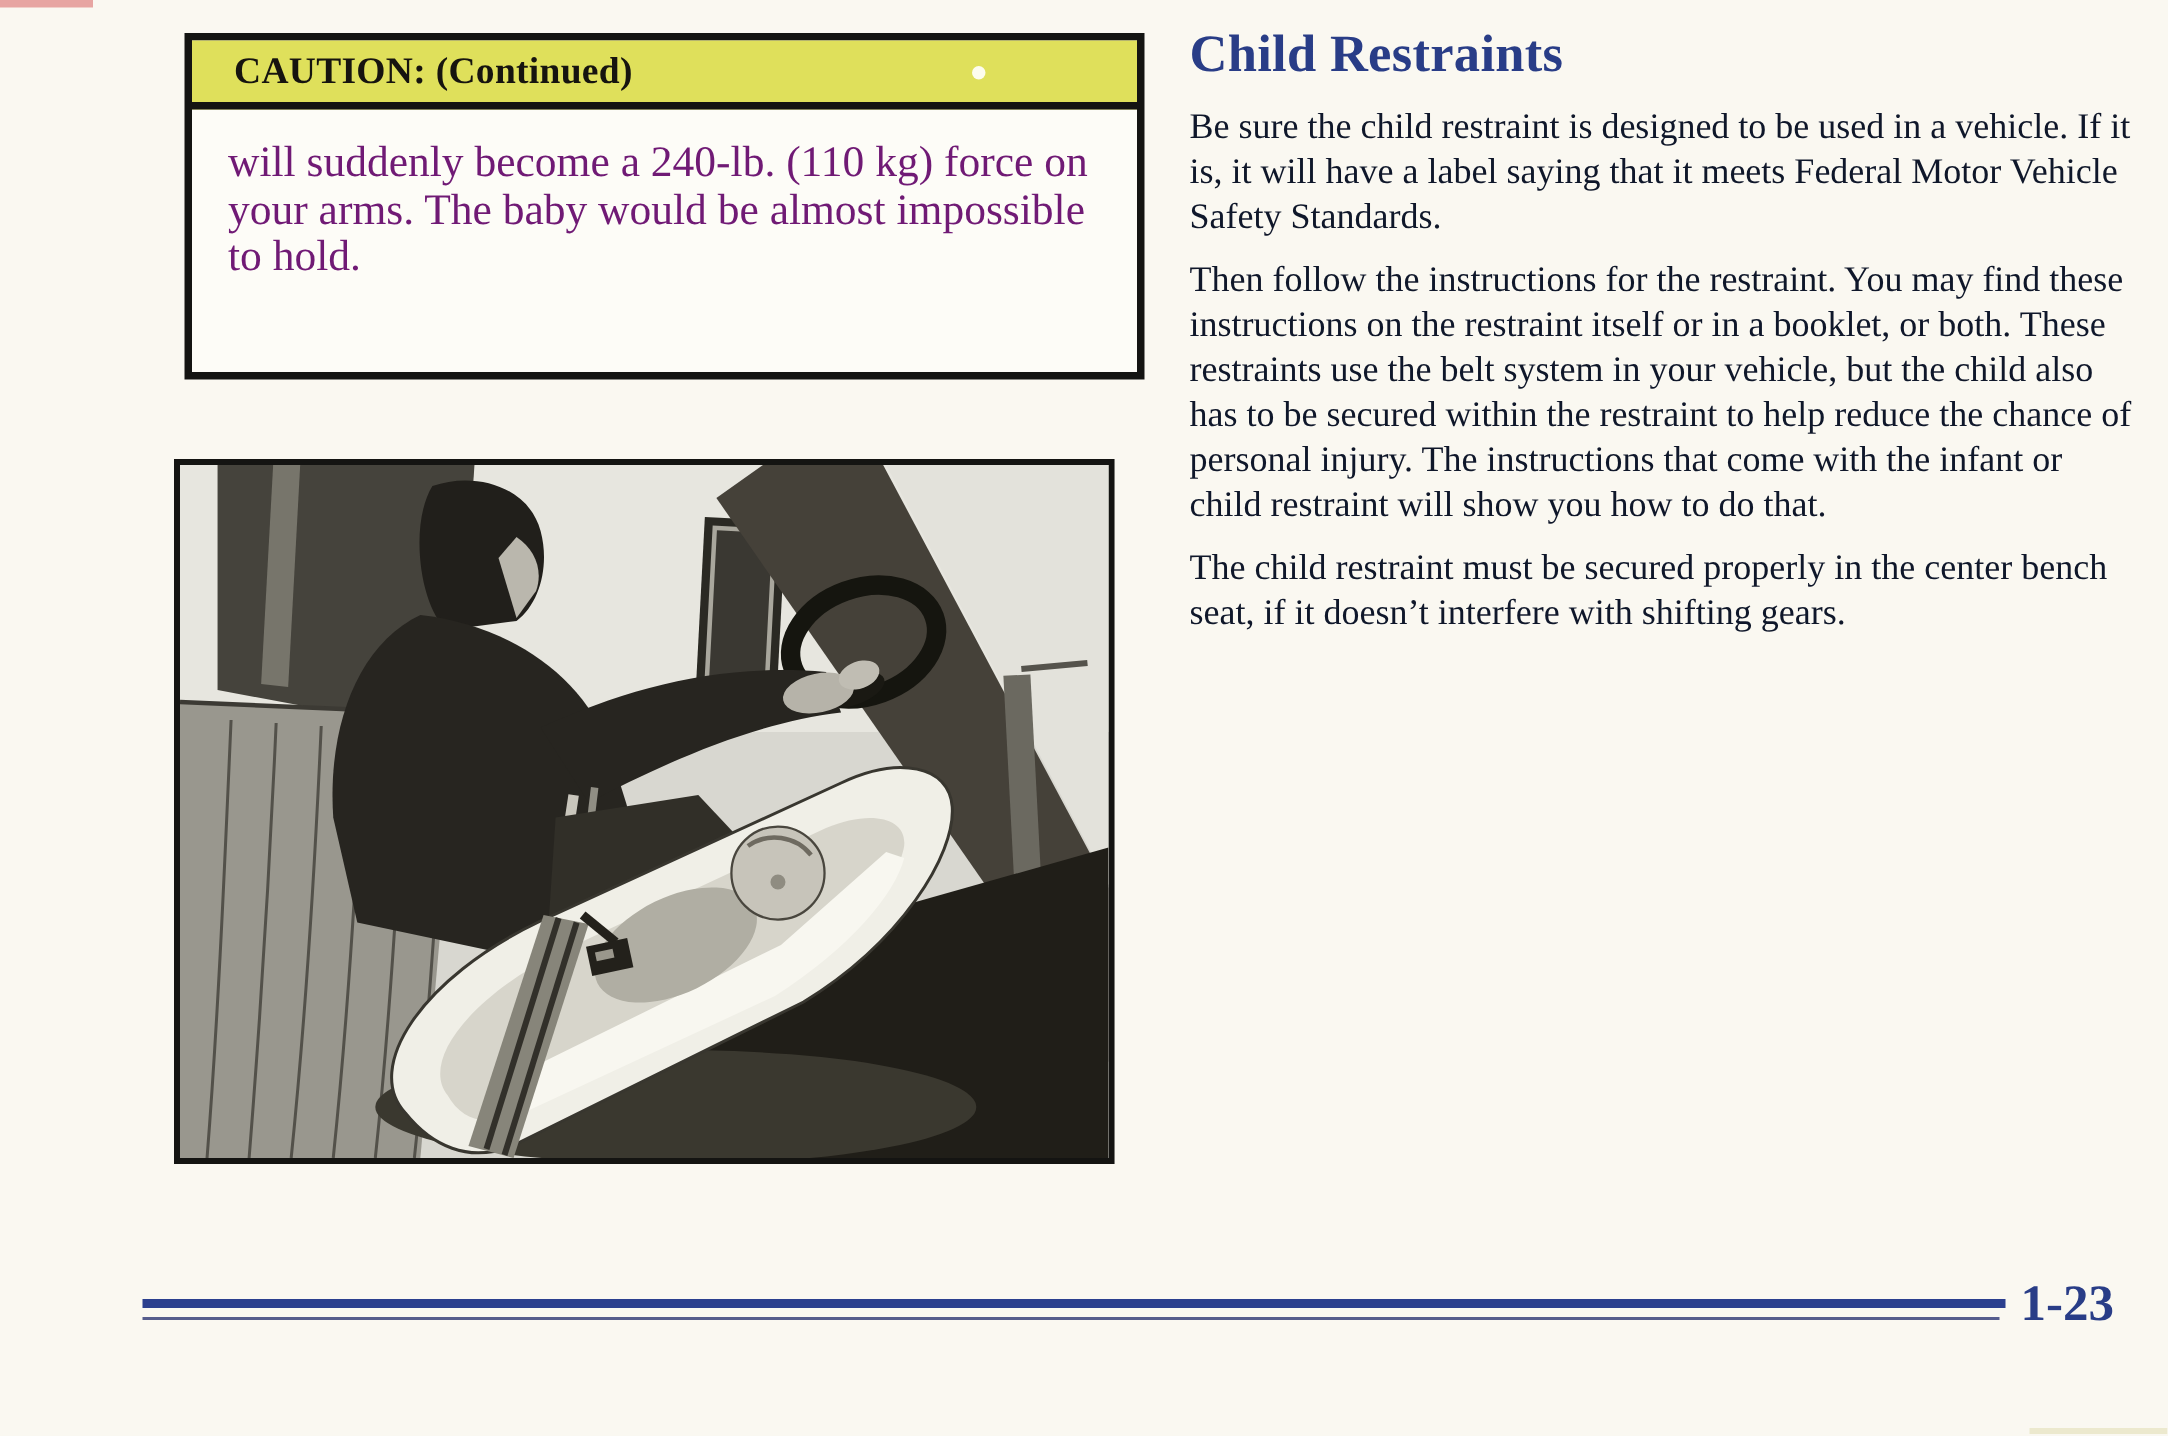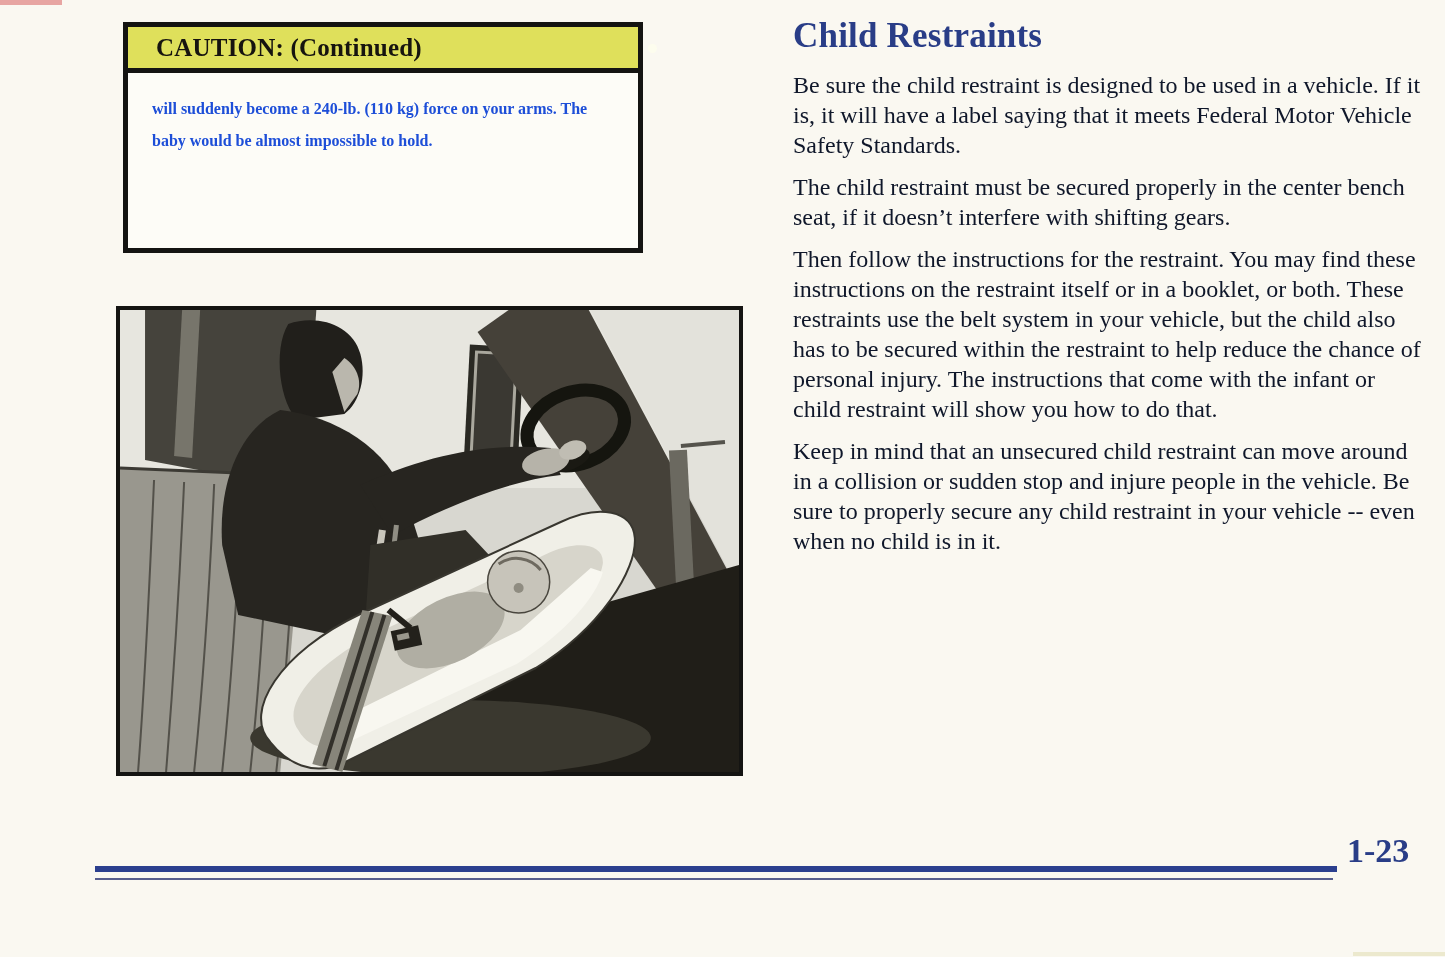--- a/index.html
+++ b/index.html
@@ -18,21 +18,21 @@
   .scan-artifact-top {
     position: absolute; left: 0; top: 0; width: 62px; height: 5px;
     background: #e7a5a2;
   }
   .scan-artifact-bottom {
     position: absolute; right: 0; bottom: 1px; width: 92px; height: 4px;
     background: #e9e5c6; opacity: .8;
   }
   
   .caution-box {
-    position: absolute; left: 123px; top: 22px; width: 520px; height: 231px;
+    position: absolute; left: 123px; top: 22px; width: 640px; height: 231px;
     border: 5px solid #141412;
     background: #fdfcf7;
   }
   .caution-header {
     position: relative;
     height: 46px;
     background: #dfe05b;
     border-bottom: 5px solid #141412;
     display: flex; align-items: center;
     padding-left: 28px;
@@ -41,22 +41,22 @@
     font-weight: bold; font-size: 25px; color: #16140f;
     letter-spacing: 0.2px;
   }
   .print-speck {
     position: absolute; left: 520px; top: 17px;
     width: 9px; height: 9px; border-radius: 50%;
     background: #fdfdee;
   }
   .caution-body { padding: 20px 22px 0 24px; }
   .caution-body p {
-    font-weight: bold; font-size: 16px; line-height: 31.5px;
-    color: #1d4ed8; margin-bottom: 8px;
+    font-weight: normal; font-size: 29px; line-height: 31.5px;
+    color: #701a75; margin-bottom: 8px;
   }
   
   .illustration {
     position: absolute; left: 116px; top: 306px; width: 627px; height: 470px;
     border: 4px solid #141412;
     background: #d8d7d0;
   }
   .illustration svg { display: block; width: 100%; height: 100%; }
   
   .right-col {
@@ -73,21 +73,21 @@
   
   .rule-thick {
     position: absolute; left: 95px; top: 866px; width: 1242px; height: 6px;
     background: #2b3f8e;
   }
   .rule-thin {
     position: absolute; left: 95px; top: 878px; width: 1238px; height: 2px;
     background: #565d8d;
   }
   .page-number {
-    position: absolute; left: 1347px; top: 832px;
+    position: absolute; left: 1347px; top: 851px;
     font-size: 34px; font-weight: bold; color: #293d87;
   }
 </style>
 </head>
 <body>
 
 <div class="page">
 
   <div class="scan-artifact-top"></div>
   <div class="scan-artifact-bottom"></div>
@@ -170,22 +170,21 @@
         <line x1="268" y1="300" x2="290" y2="318" stroke="#23211b" stroke-width="6"></line>
         <rect x="272" y="318" width="28" height="20" fill="#23211b" transform="rotate(-12 286 328)"></rect>
         <rect x="277" y="323" width="12" height="6" fill="#9a978c" transform="rotate(-12 286 328)"></rect>
       </g>
     </svg>
   </div>
 
   <div class="right-col">
     <h1 class="section-heading">Child Restraints</h1>
     <p>Be sure the child restraint is designed to be used in a vehicle. If it is, it will have a label saying that it meets Federal Motor Vehicle Safety Standards.</p>
+    <p>Then follow the instructions for the restraint. You may find these instructions on the restraint itself or in a booklet, or both. These restraints use the belt system in your vehicle, but the child also has to be secured within the restraint to help reduce the chance of personal injury. The instructions that come with the infant or child restraint will show you how to do that.</p>
     <p>The child restraint must be secured properly in the center bench seat, if it doesn’t interfere with shifting gears.</p>
-    <p>Then follow the instructions for the restraint. You may find these instructions on the restraint itself or in a booklet, or both. These restraints use the belt system in your vehicle, but the child also has to be secured within the restraint to help reduce the chance of personal injury. The instructions that come with the infant or child restraint will show you how to do that.</p>
-    <p>Keep in mind that an unsecured child restraint can move around in a collision or sudden stop and injure people in the vehicle. Be sure to properly secure any child restraint in your vehicle -- even when no child is in it.</p>
   </div>
 
   <div class="rule-thick"></div>
   <div class="rule-thin"></div>
   <div class="page-number">1-23</div>
 
 </div>
 
 </body></html>

